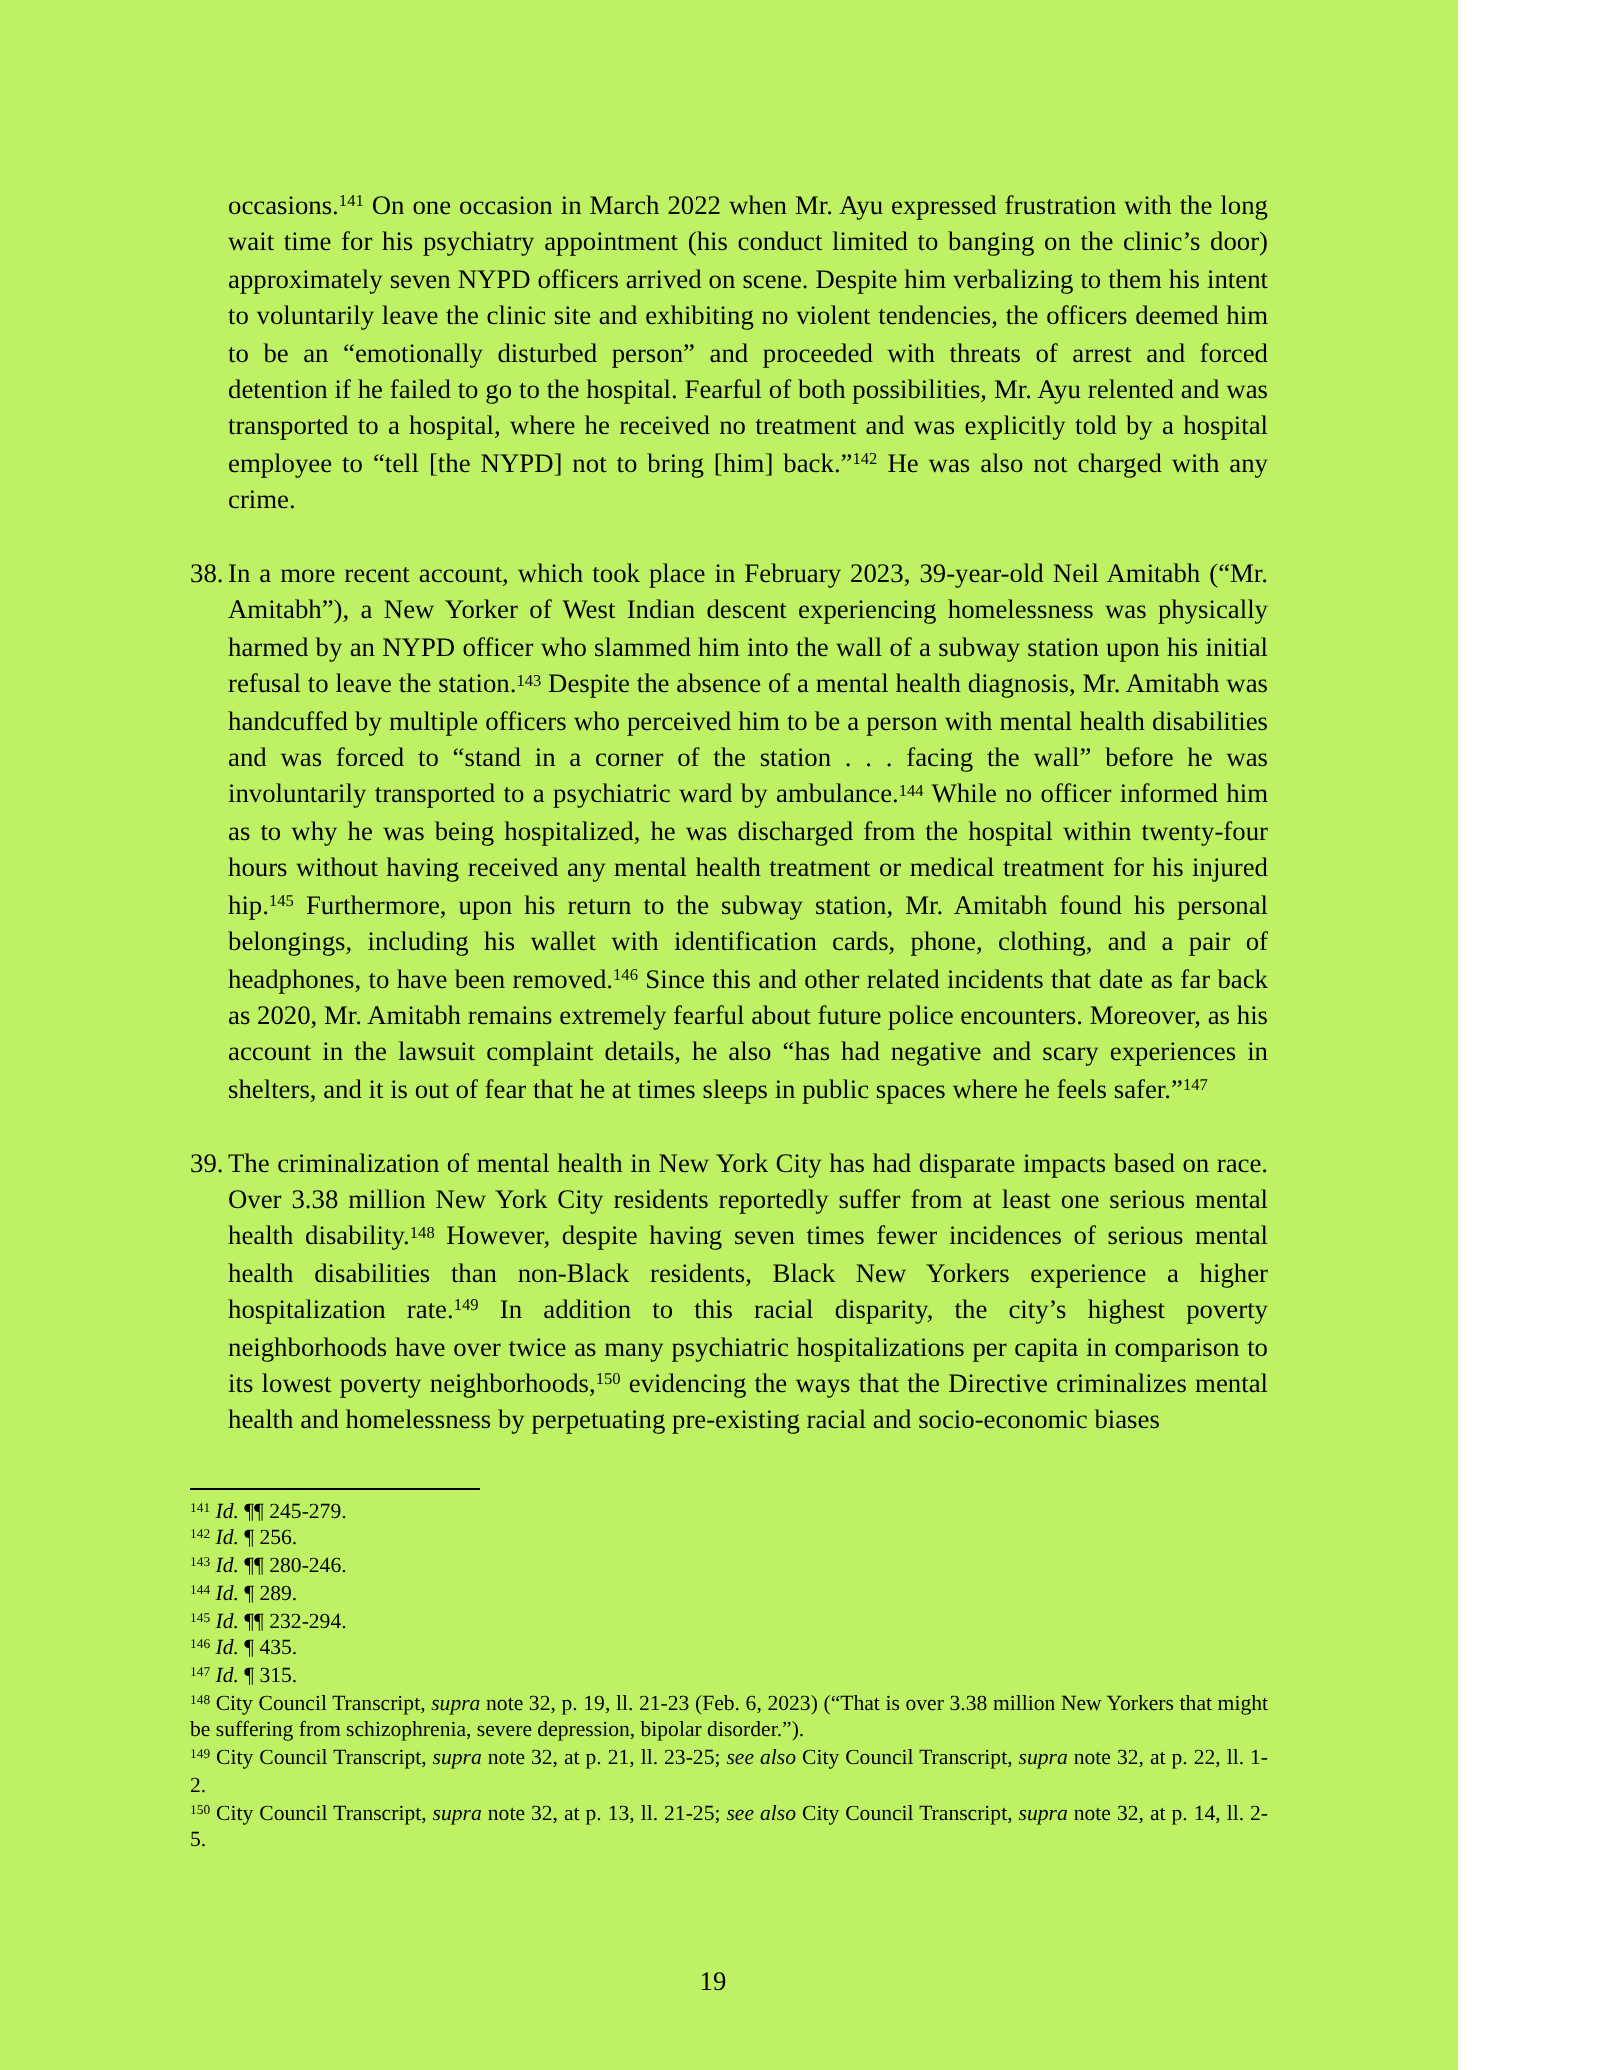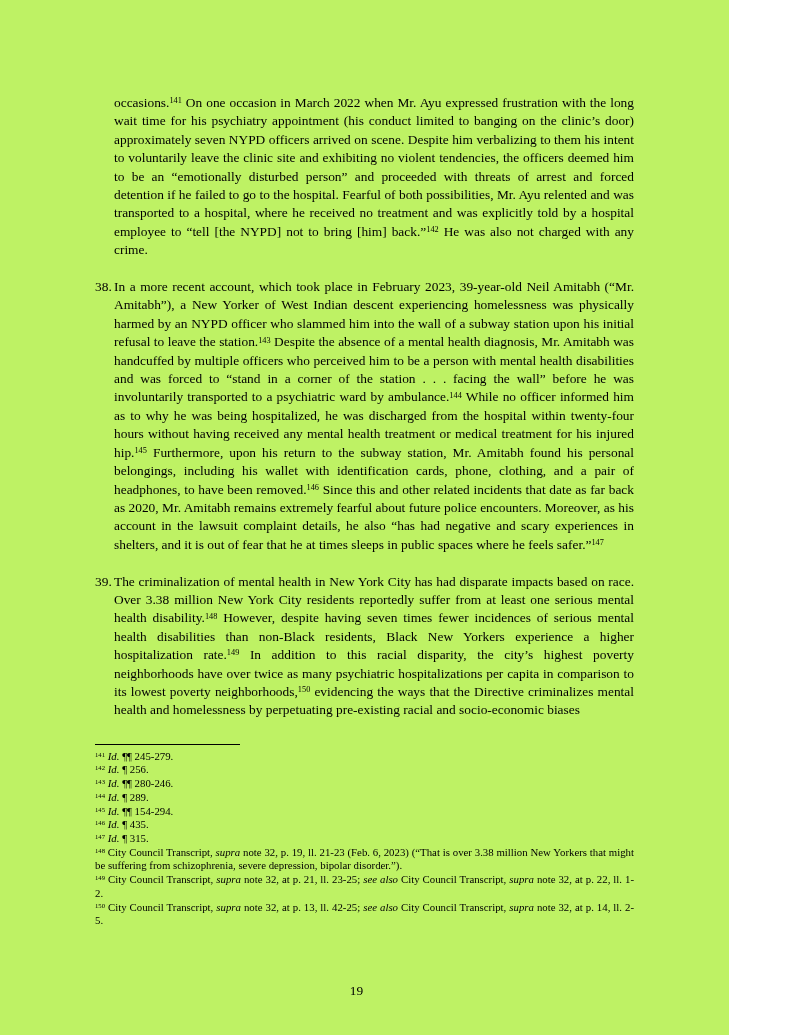--- a/index.html
+++ b/index.html
@@ -73,24 +73,24 @@
       <span class="pnum">39.</span>
       <span><span>The criminalization of mental health in New York City has had disparate impacts based on race. Over 3.38 million New York City residents reportedly suffer from at least one serious mental health disability.</span><sup class="ref">148</sup><span> However, despite having seven times fewer incidences of serious mental health disabilities than non-Black residents, Black New Yorkers experience a higher hospitalization rate.</span><sup class="ref">149</sup><span> In addition to this racial disparity, the city’s highest poverty neighborhoods have over twice as many psychiatric hospitalizations per capita in comparison to its lowest poverty neighborhoods,</span><sup class="ref">150</sup><span> evidencing the ways that the Directive criminalizes mental health and homelessness by perpetuating pre-existing racial and socio-economic biases</span></span>
     </div>
 
     <section class="footnotes">
       <div class="fn-rule"></div>
       <p class="fn"><sup class="ref">141</sup><span class="it"> Id.</span><span> ¶¶ 245-279.</span></p>
       <p class="fn"><sup class="ref">142</sup><span class="it"> Id.</span><span> ¶ 256.</span></p>
       <p class="fn"><sup class="ref">143</sup><span class="it"> Id.</span><span> ¶¶ 280-246.</span></p>
       <p class="fn"><sup class="ref">144</sup><span class="it"> Id.</span><span> ¶ 289.</span></p>
-      <p class="fn"><sup class="ref">145</sup><span class="it"> Id.</span><span> ¶¶ 154-294.</span></p>
+      <p class="fn"><sup class="ref">145</sup><span class="it"> Id.</span><span> ¶¶ 232-294.</span></p>
       <p class="fn"><sup class="ref">146</sup><span class="it"> Id.</span><span> ¶ 435.</span></p>
       <p class="fn"><sup class="ref">147</sup><span class="it"> Id.</span><span> ¶ 315.</span></p>
       <p class="fn"><sup class="ref">148</sup><span> City Council Transcript, </span><span class="it">supra</span><span> note 32, p. 19, ll. 21-23 (Feb. 6, 2023) (“That is over 3.38 million New Yorkers that might be suffering from schizophrenia, severe depression, bipolar disorder.”).</span></p>
       <p class="fn"><sup class="ref">149</sup><span> City Council Transcript, </span><span class="it">supra</span><span> note 32, at p. 21, ll. 23-25; </span><span class="it">see also</span><span> City Council Transcript, </span><span class="it">supra</span><span> note 32, at p. 22, ll. 1-2.</span></p>
-      <p class="fn"><sup class="ref">150</sup><span> City Council Transcript, </span><span class="it">supra</span><span> note 32, at p. 13, ll. 42-25; </span><span class="it">see also</span><span> City Council Transcript, </span><span class="it">supra</span><span> note 32, at p. 14, ll. 2-5.</span></p>
+      <p class="fn"><sup class="ref">150</sup><span> City Council Transcript, </span><span class="it">supra</span><span> note 32, at p. 13, ll. 21-25; </span><span class="it">see also</span><span> City Council Transcript, </span><span class="it">supra</span><span> note 32, at p. 14, ll. 2-5.</span></p>
     </section>
 
   </main>
 
   <div class="page-number">19</div>
 </div>
 
 </body></html>

